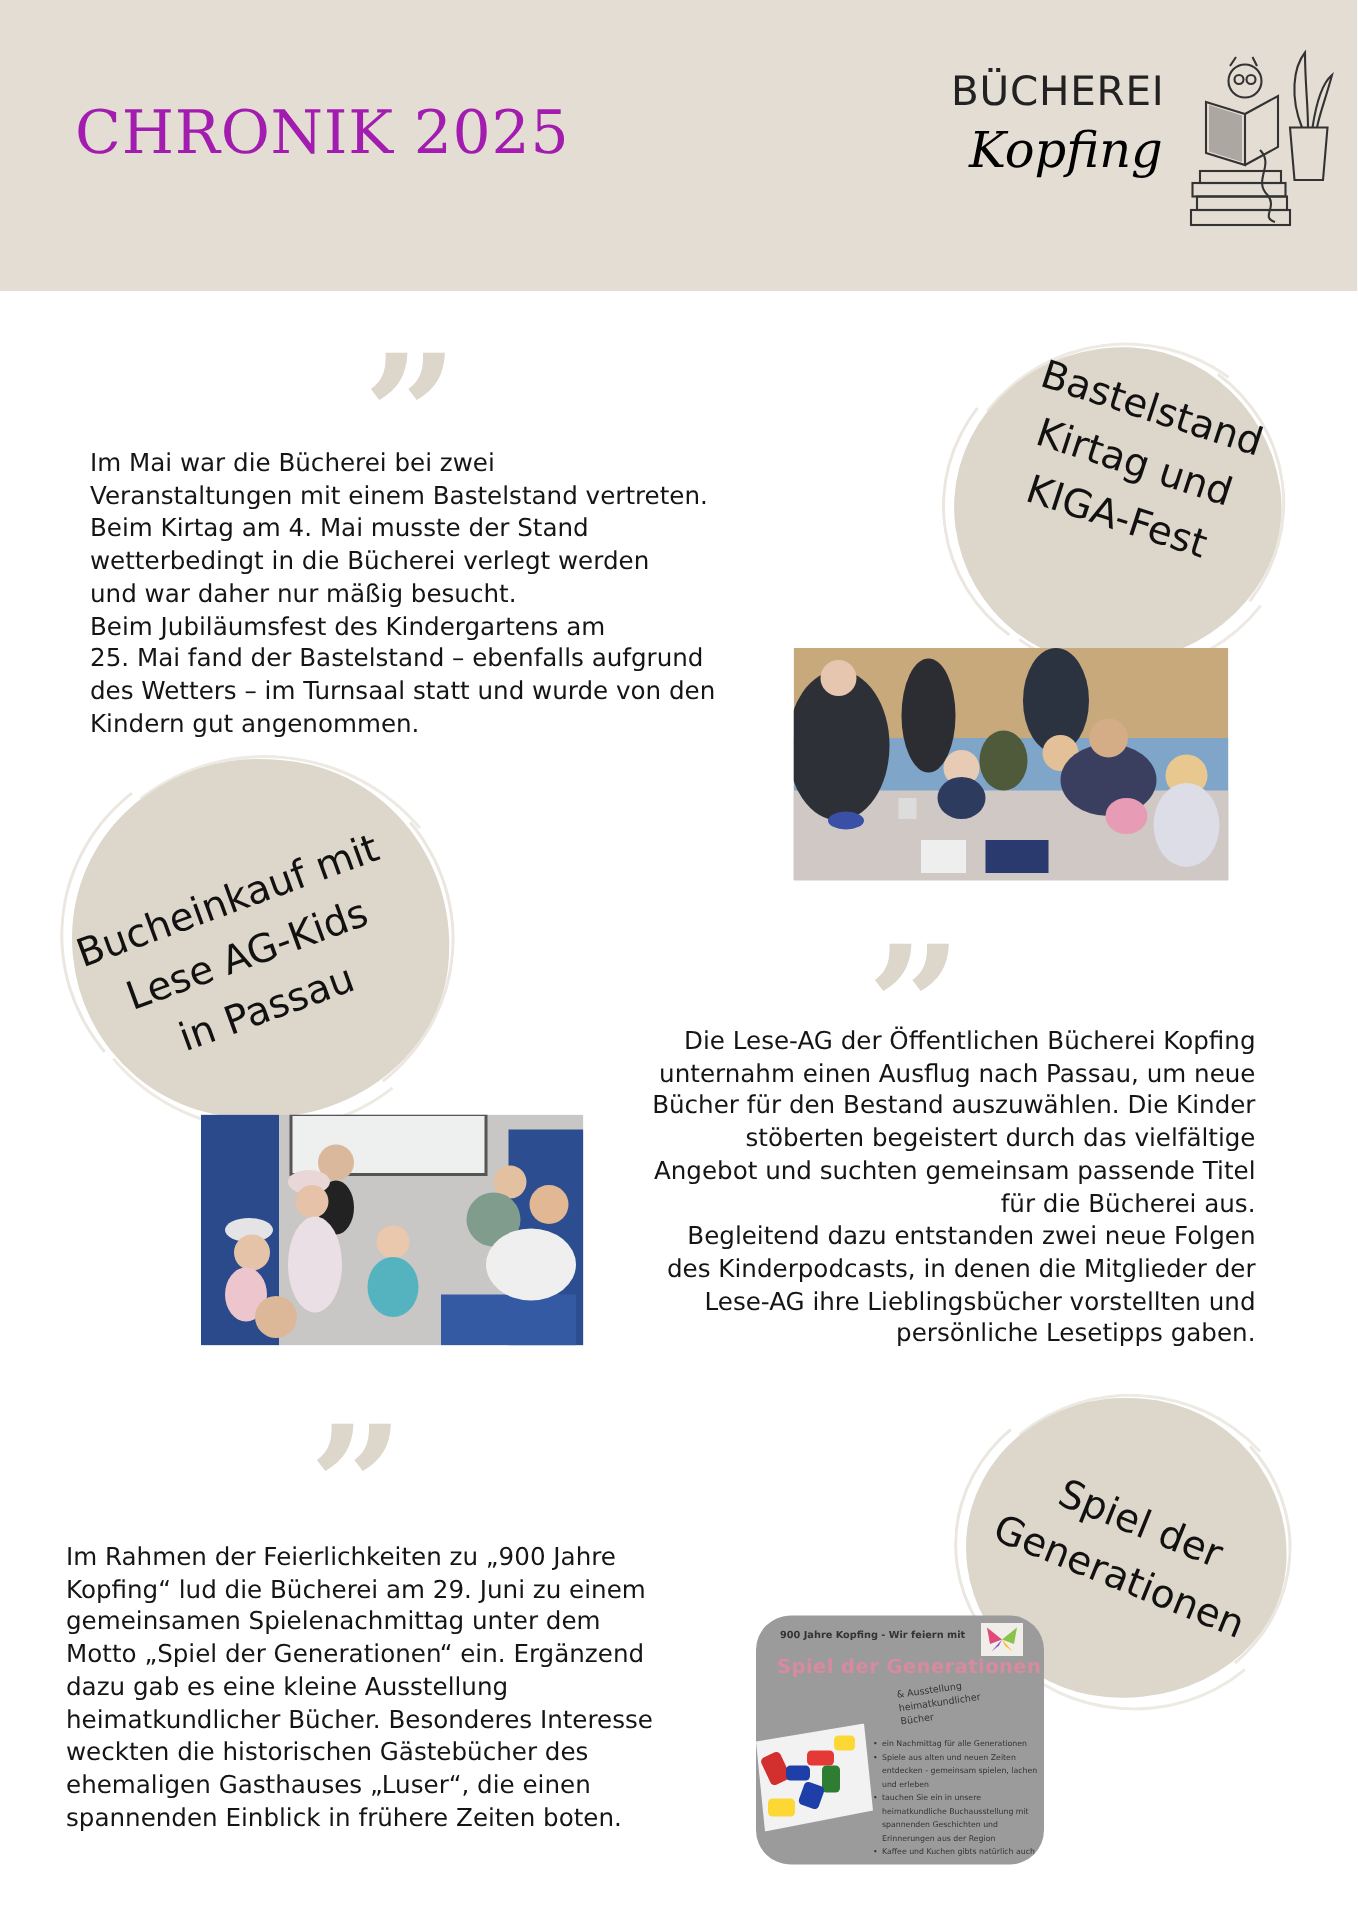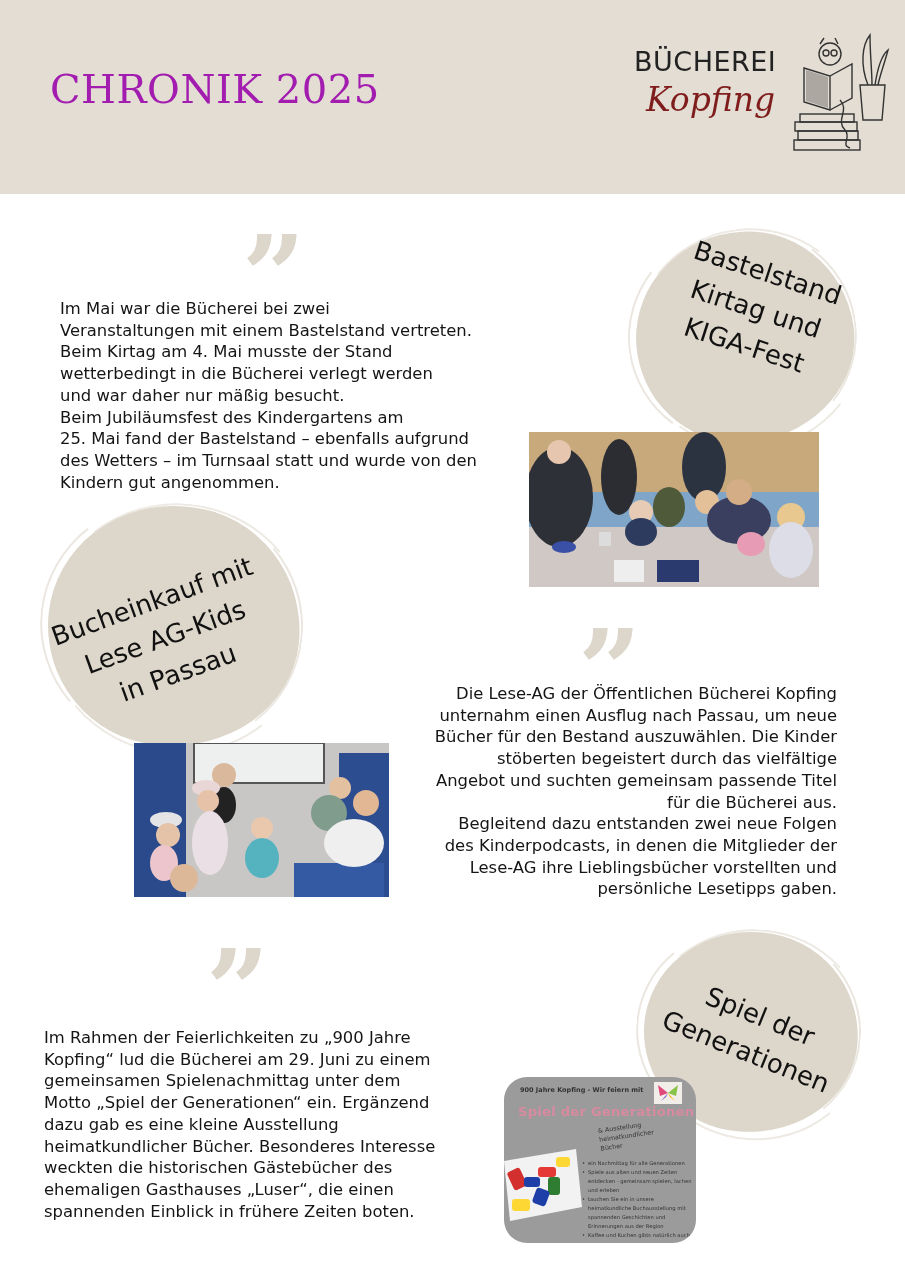--- a/index.html
+++ b/index.html
@@ -3,21 +3,21 @@
 <meta charset="utf-8">
 <style>
   * { box-sizing: border-box; margin: 0; padding: 0; }
   html, body { width: 905px; height: 1280px; background: #ffffff; overflow: hidden; }
   body { position: relative; font-family: "DejaVu Sans", sans-serif; color: #111; }
 
   .header { position: absolute; left: 0; top: 0; width: 905px; height: 194px; background: #e3ddd3; }
   .page-title { position: absolute; left: 50px; top: 66px; font-family: "DejaVu Serif", serif; font-size: 40px; letter-spacing: 0.5px; color: #a21caf; font-weight: normal; }
   .logo { position: absolute; left: 630px; top: 30px; width: 260px; height: 130px; }
   .logo-top { position: absolute; left: 4px; top: 16px; font-family: "DejaVu Sans", sans-serif; font-size: 27px; letter-spacing: 0.5px; color: #222; }
-  .logo-script { position: absolute; left: 16px; top: 50px; font-family: "DejaVu Serif", serif; font-style: italic; font-size: 33px; color: #7f1d1d; }
+  .logo-script { position: absolute; left: 16px; top: 50px; font-family: "DejaVu Serif", serif; font-style: italic; font-size: 33px; color: #000000; }
   .logo-art { position: absolute; left: 160px; top: 0px; width: 100px; height: 125px; }
 
   .quote-mark { position: absolute; font-family: "DejaVu Serif", serif; font-weight: bold; font-size: 110px; line-height: 1; color: #dcd6cb; height: 60px; overflow: visible; }
 
   .body-text { position: absolute; font-family: "DejaVu Sans", sans-serif; font-size: 16.4px; line-height: 21.7px; color: #151515; white-space: pre-line; }
   .right-text { text-align: right; }
 
   .blob { position: absolute; background: #ddd6ca; border-radius: 50% 48% 52% 47% / 50% 52% 48% 50%; }
   .blob::before, .blob::after { content: ""; position: absolute; border: 2px solid #e6e1d8; border-radius: 50%; opacity: 0.7; }
   .blob::before { inset: -6px -3px -4px -8px; border-color: transparent #e3ded4 transparent #e3ded4; }

